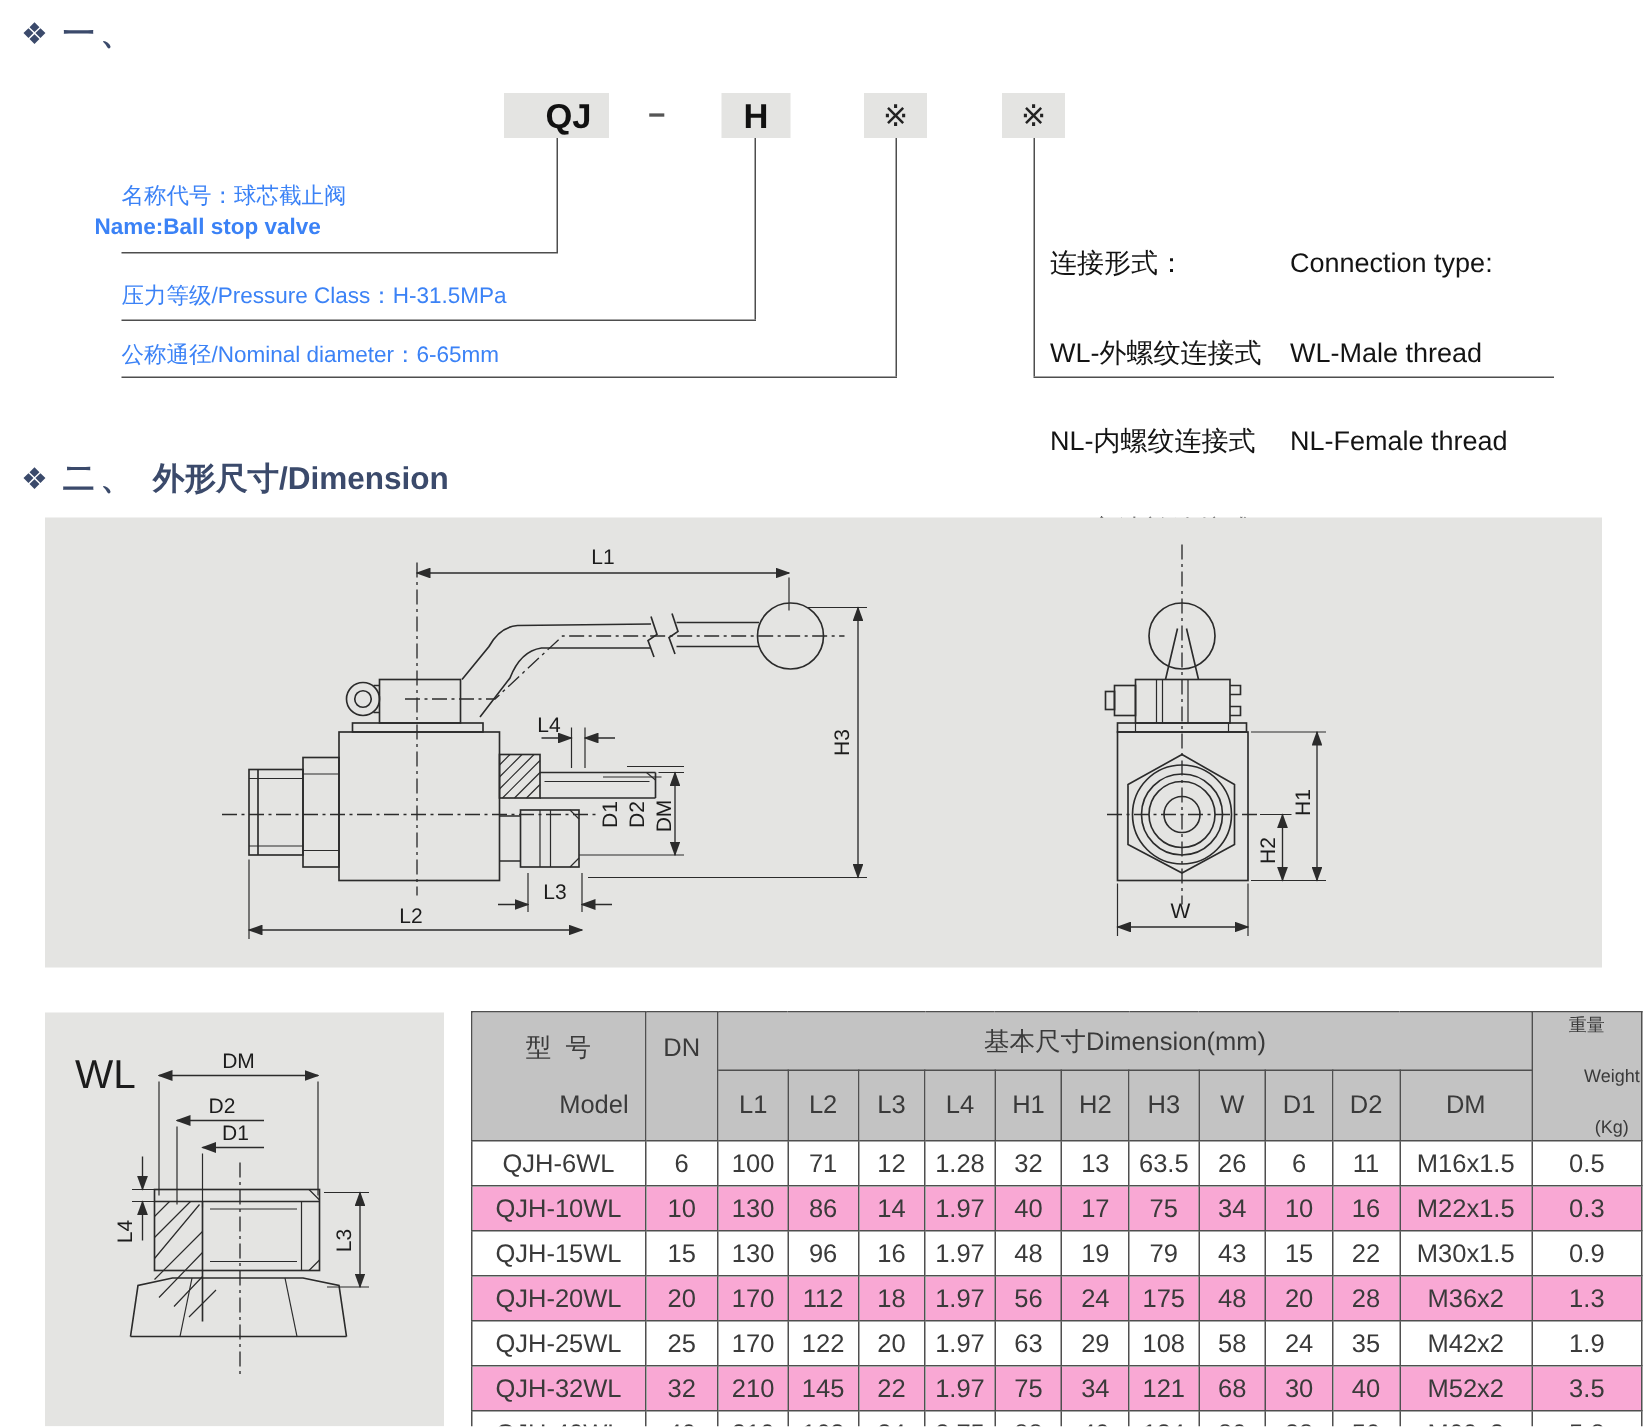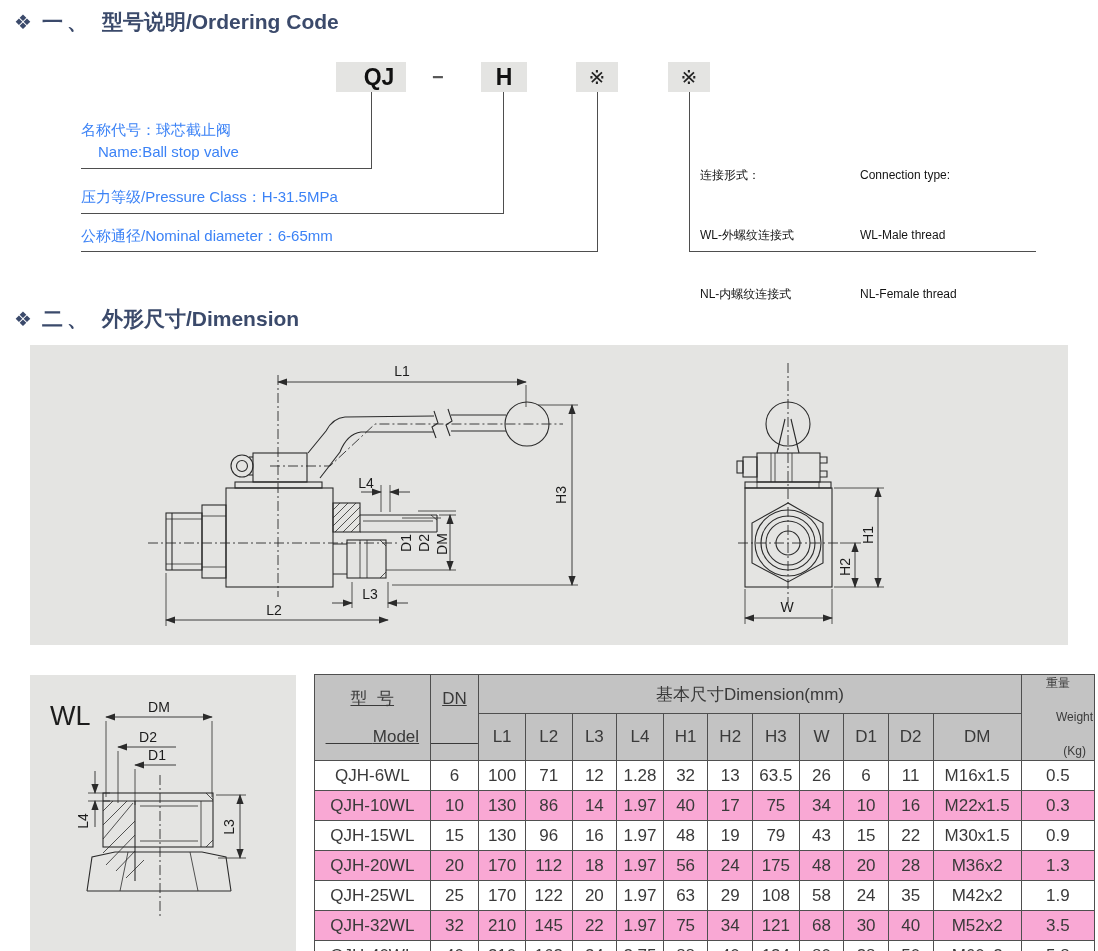--- a/index.html
+++ b/index.html
@@ -15,71 +15,70 @@
   .code-box { position:absolute; height:30px; background:#e4e4e2; color:#111;
               display:flex; align-items:center; justify-content:center;
               font-weight:bold; font-size:23px; }
   .code-box.sym { font-weight:normal; font-size:20px; color:#222; }
   .code-sep { position:absolute; font-size:20px; color:#555; font-weight:bold; }
 
   .hline { position:absolute; height:1px; background:#4e4e4e; }
   .vline { position:absolute; width:1px;  background:#4e4e4e; }
 
   .anno { position:absolute; font-size:15px; color:#3b82f6; white-space:pre; }
-  .conn-col { position:absolute; font-size:12px; color:#141414; line-height:19.7px; white-space:pre; }
+  .conn-col { position:absolute; font-size:18px; color:#141414; line-height:19.7px; white-space:pre; }
 
   .panel { position:absolute; background:#e4e4e2; }
 
   svg .dline { stroke:#2b2b2b; stroke-width:1.1; fill:none; stroke-linejoin:miter; }
   svg .cline { stroke:#2b2b2b; stroke-width:0.9; fill:none; stroke-dasharray:10 3 2 3; }
   svg .dim   { stroke:#2b2b2b; stroke-width:0.9; fill:none; }
   svg .thin  { stroke:#2b2b2b; stroke-width:0.8; fill:none; }
   svg text.dimtxt { font-family:"Liberation Sans","DejaVu Sans",sans-serif; font-size:14px; fill:#1c1c1c; }
   svg text.wl-big { font-family:"Liberation Sans","DejaVu Sans",sans-serif; font-size:27px; fill:#1c1c1c; }
 
   table.spec { position:absolute; left:314px; top:674px; width:781px;
                border-collapse:collapse; table-layout:fixed;
                font-size:17px; color:#3a3a3a; background:#fff; }
   table.spec th, table.spec td { border:1px solid #4f4f4f; text-align:center;
                font-weight:normal; padding:0; height:30px; overflow:hidden; }
   table.spec thead th { background:#c3c3c3; }
   table.spec thead tr.group th { height:26px; }
   table.spec thead tr.subs  th { height:31px; }
   table.spec tr.stripe td { background:#f9a8d4; }
-  .th2l { line-height:19px; white-space:pre;text-decoration:underline; }
+  .th2l { line-height:19px; white-space:pre; }
   .th3l { line-height:17px; font-size:12px; white-space:pre; }
 </style>
 </head>
 <body>
 
 <div class="page">
 
   <div class="sec-header" style="left:14px; top:8px;">
     <span class="marker">❖</span>
     <span class="num">一、</span>
-    <span>型号说明/Ordering Code</span>
   </div>
 
   <div class="code-box" style="left:336px; top:62px; width:70px;padding-left:16px;">QJ</div>
   <div class="code-sep" style="left:432px; top:66px;">−</div>
   <div class="code-box" style="left:481px; top:62px; width:46px;">H</div>
   <div class="code-box sym" style="left:576px; top:62px; width:42px;">※</div>
   <div class="code-box sym" style="left:668px; top:62px; width:42px;">※</div>
 
   <div class="vline" style="left:371px; top:92px; height:76px;"></div>
   <div class="hline" style="left:81px;  top:168px; width:291px;"></div>
   <div class="vline" style="left:503px; top:92px; height:121px;"></div>
   <div class="hline" style="left:81px;  top:213px; width:423px;"></div>
   <div class="vline" style="left:597px; top:92px; height:159px;"></div>
   <div class="hline" style="left:81px;  top:251px; width:517px;"></div>
   <div class="vline" style="left:689px; top:92px; height:159px;"></div>
   <div class="hline" style="left:689px; top:251px; width:347px;"></div>
 
   <div class="anno" style="left:81px; top:121px;">名称代号：球芯截止阀</div>
-  <div class="anno" style="left:98px; top:143px;">Name:Ball stop valve</div>
+  <div class="anno" style="left:63px; top:143px;font-weight:bold;">Name:Ball stop valve</div>
   <div class="anno" style="left:81px; top:188px;">压力等级/Pressure Class：H-31.5MPa</div>
   <div class="anno" style="left:81px; top:227px;">公称通径/Nominal diameter：6-65mm</div>
 
   <div class="conn-col" style="left:700px; top:127px;">
     <div>连接形式：</div>
     <div>WL-外螺纹连接式</div>
     <div>NL-内螺纹连接式</div>
     <div>F1-方法兰连接式</div>
     <div>F2-圆法兰连接式</div>
     <div>B-板式连接式</div>

